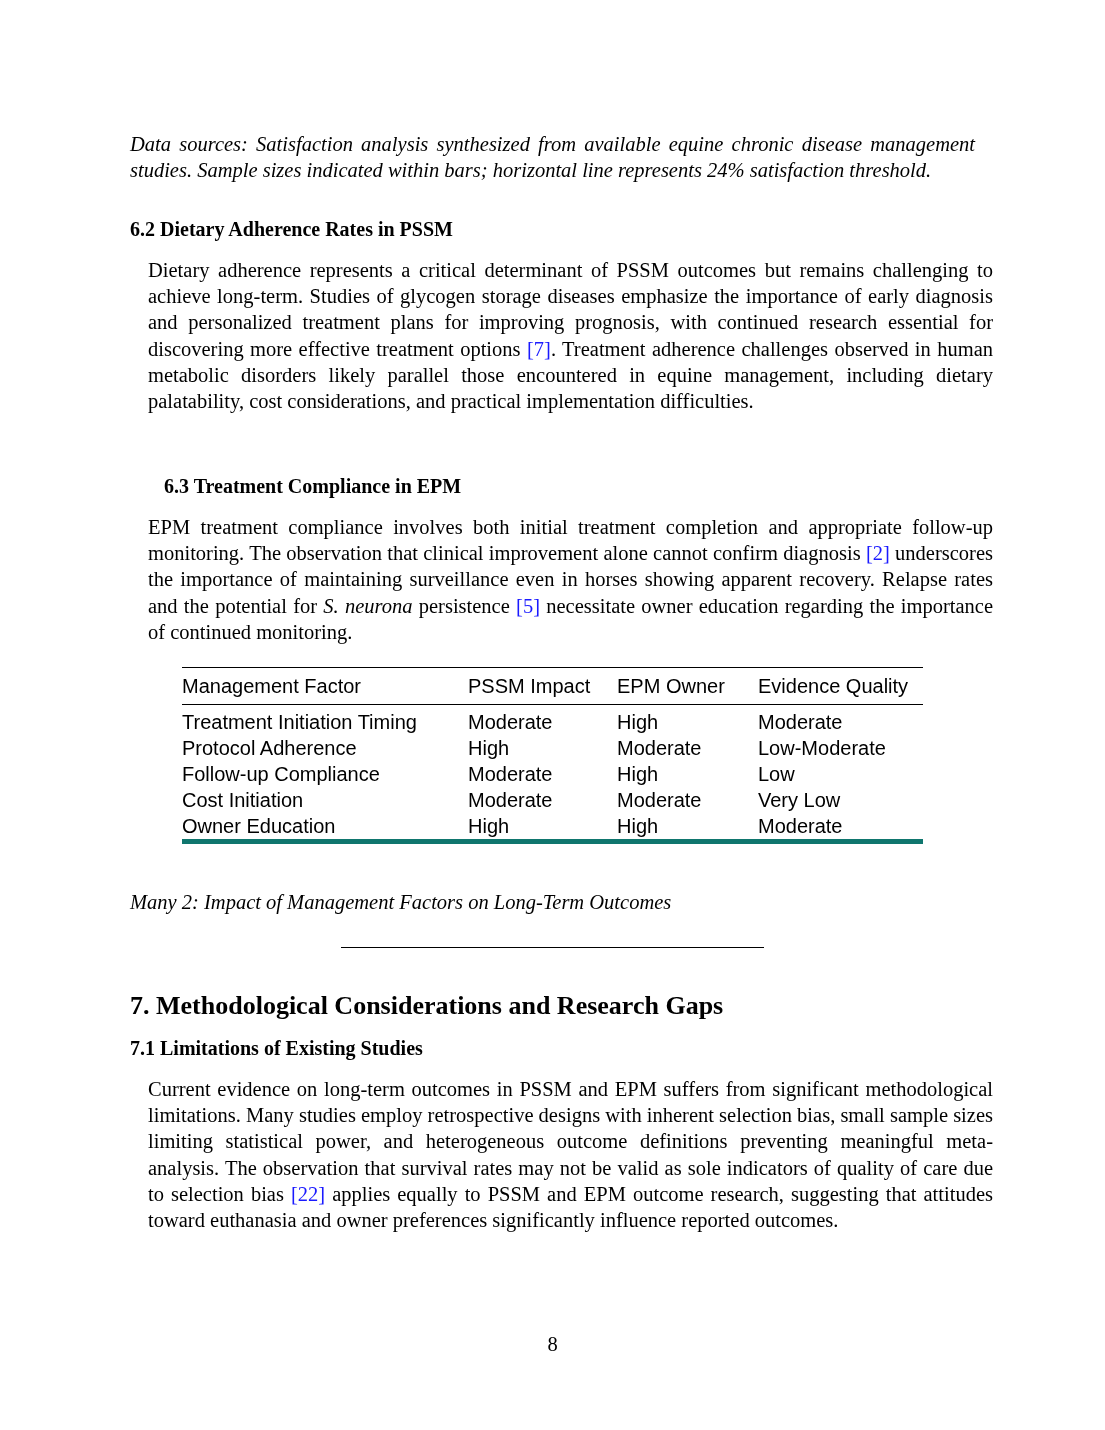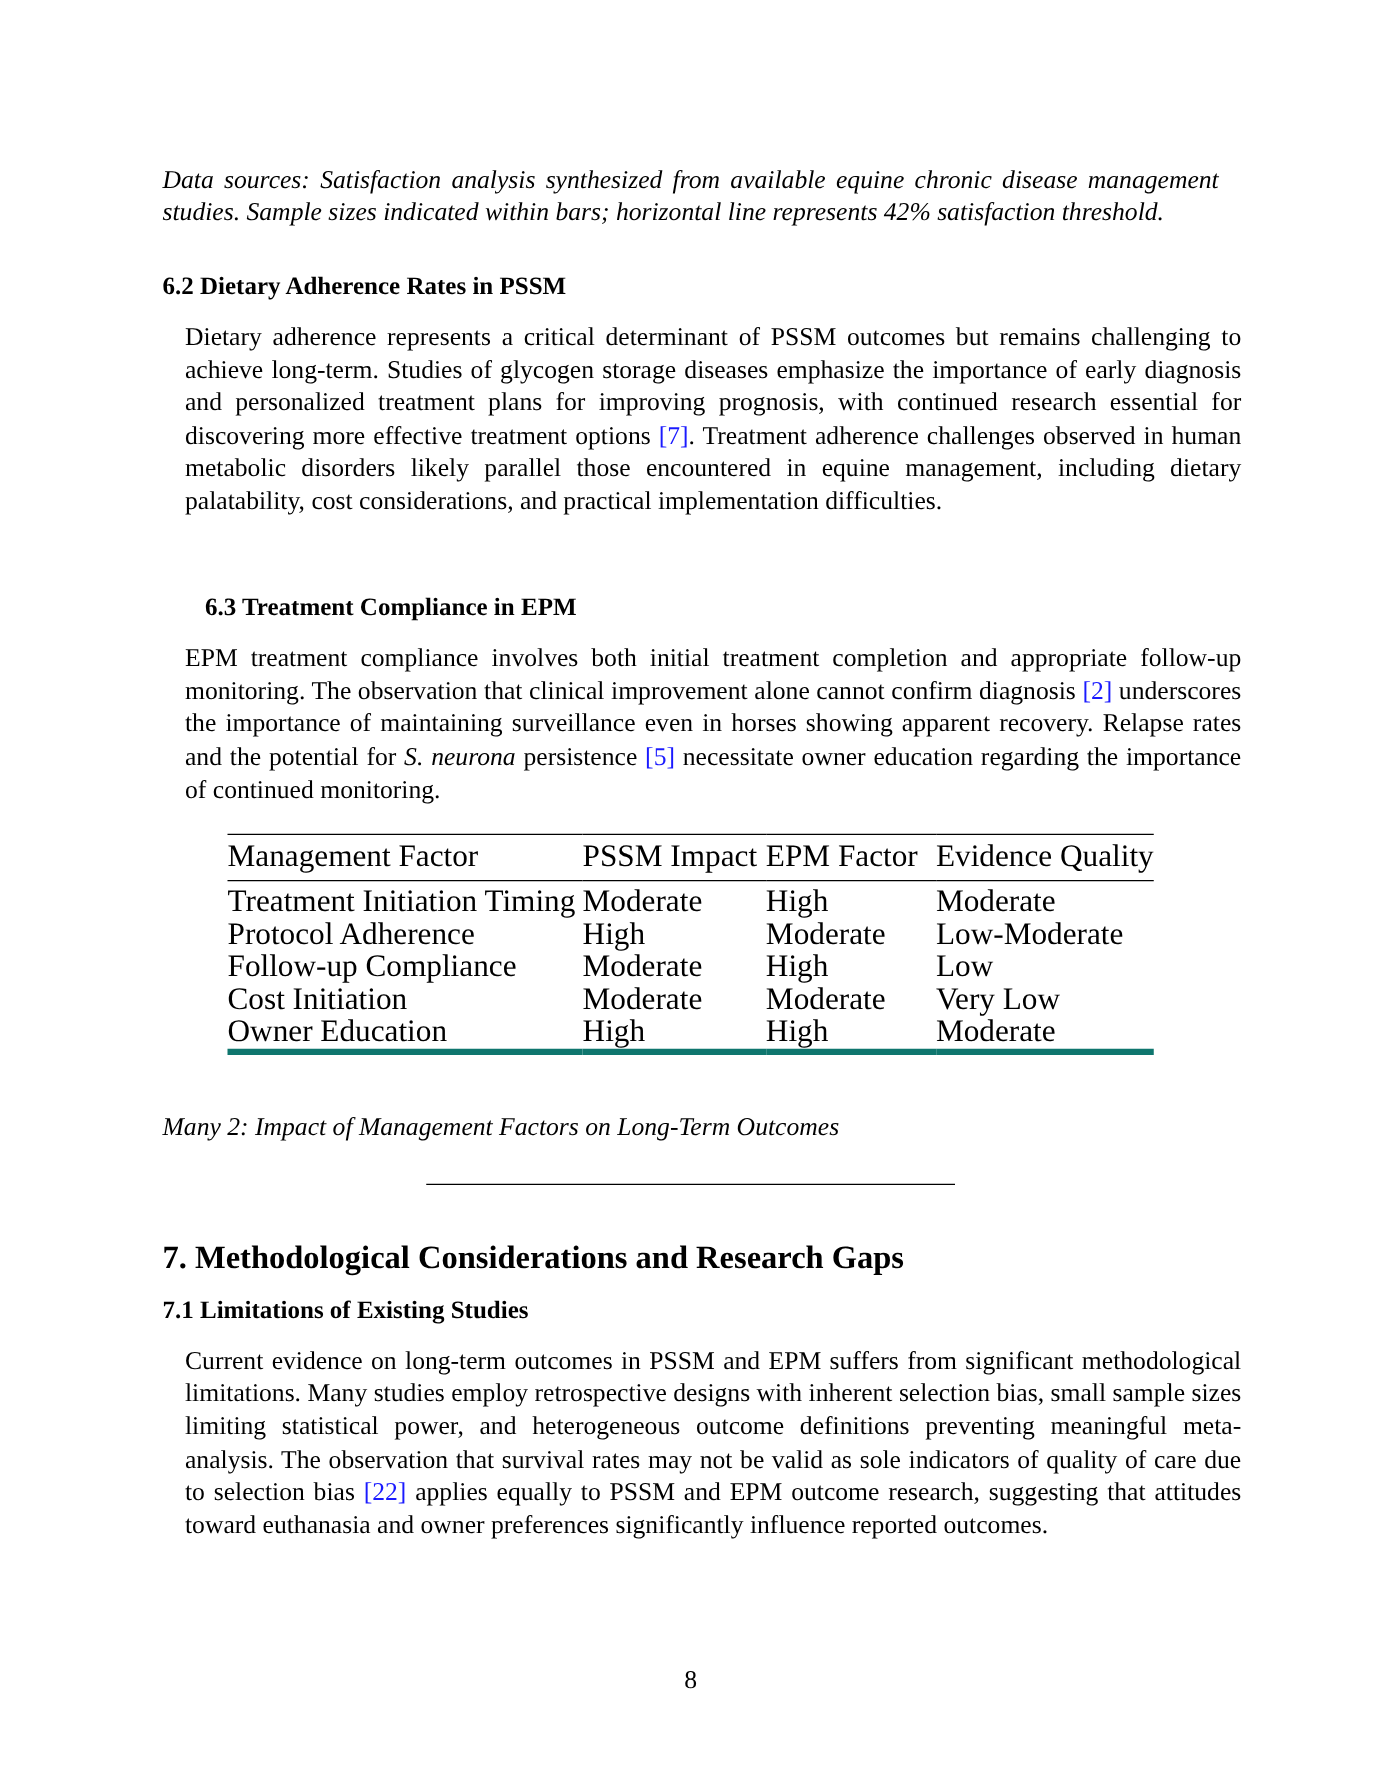--- a/index.html
+++ b/index.html
@@ -46,22 +46,22 @@
     hyphens: manual;
     margin-left: 18px;
   }
   .cite { color: #1a1aff; }
   .it { font-style: italic; }
 
   table.mgmt {
     position: absolute;
     left: 52px;
     border-collapse: collapse;
-    font-family: Liberation Serif, serif;
-    font-size: 25px;
+    font-family: Liberation Sans, sans-serif;
+    font-size: 20px;
     width: 741px;
   }
   table.mgmt th, table.mgmt td {
     text-align: left;
     font-weight: normal;
     padding: 0;
     white-space: nowrap;
     height: 26px;
     line-height: 26px;
   }
@@ -84,41 +84,41 @@
     font-family: "Liberation Serif", serif;
     font-size: 20.5px;
   }
 </style>
 </head>
 <body>
 
 <div class="page">
 
   <div class="abs caption-italic" style="top:131px;">
-    <span>Data sources: Satisfaction analysis synthesized from available equine chronic disease management studies. Sample sizes indicated within bars; horizontal line represents 42% satisfaction threshold.</span>
+    <span>Data sources: Satisfaction analysis synthesized from available equine chronic disease management studies. Sample sizes indicated within bars; horizontal line represents 24% satisfaction threshold.</span>
   </div>
 
   <div class="abs subhead" style="top:216px;">6.2 Dietary Adherence Rates in PSSM</div>
 
   <div class="abs body-text" style="top:257px;">
     <span>Dietary adherence represents a critical determinant of PSSM outcomes but remains challenging to achieve long-term. Studies of glycogen storage diseases emphasize the importance of early diagnosis and personalized treatment plans for improving prognosis, with continued research essential for discovering more effective treatment options </span><a class="cite">[7]</a><span>. Treatment adherence challenges observed in human metabolic disorders likely parallel those encountered in equine management, including dietary palatability, cost considerations, and practical implementation difficulties.</span>
   </div>
 
   <div class="abs subhead" style="top:473px;margin-left:34px;">6.3 Treatment Compliance in EPM</div>
 
   <div class="abs body-text" style="top:514px;">
     <span>EPM treatment compliance involves both initial treatment completion and appropriate follow-up monitoring. The observation that clinical improvement alone cannot confirm diagnosis </span><a class="cite">[2]</a><span> underscores the importance of maintaining surveillance even in horses showing apparent recovery. Relapse rates and the potential for </span><span class="it">S. neurona</span><span> persistence </span><a class="cite">[5]</a><span> necessitate owner education regarding the importance of continued monitoring.</span>
   </div>
 
   <table class="mgmt" style="top:667px;">
     <thead>
       <tr>
         <th style="width:286px;">Management Factor</th>
         <th style="width:149px;">PSSM Impact</th>
-        <th style="width:141px;">EPM Factor</th>
+        <th style="width:141px;">EPM Owner</th>
         <th>Evidence Quality</th>
       </tr>
     </thead>
     <tbody>
       <tr>
         <td>Treatment Initiation Timing</td>
         <td>Moderate</td>
         <td>High</td>
         <td>Moderate</td>
       </tr>

